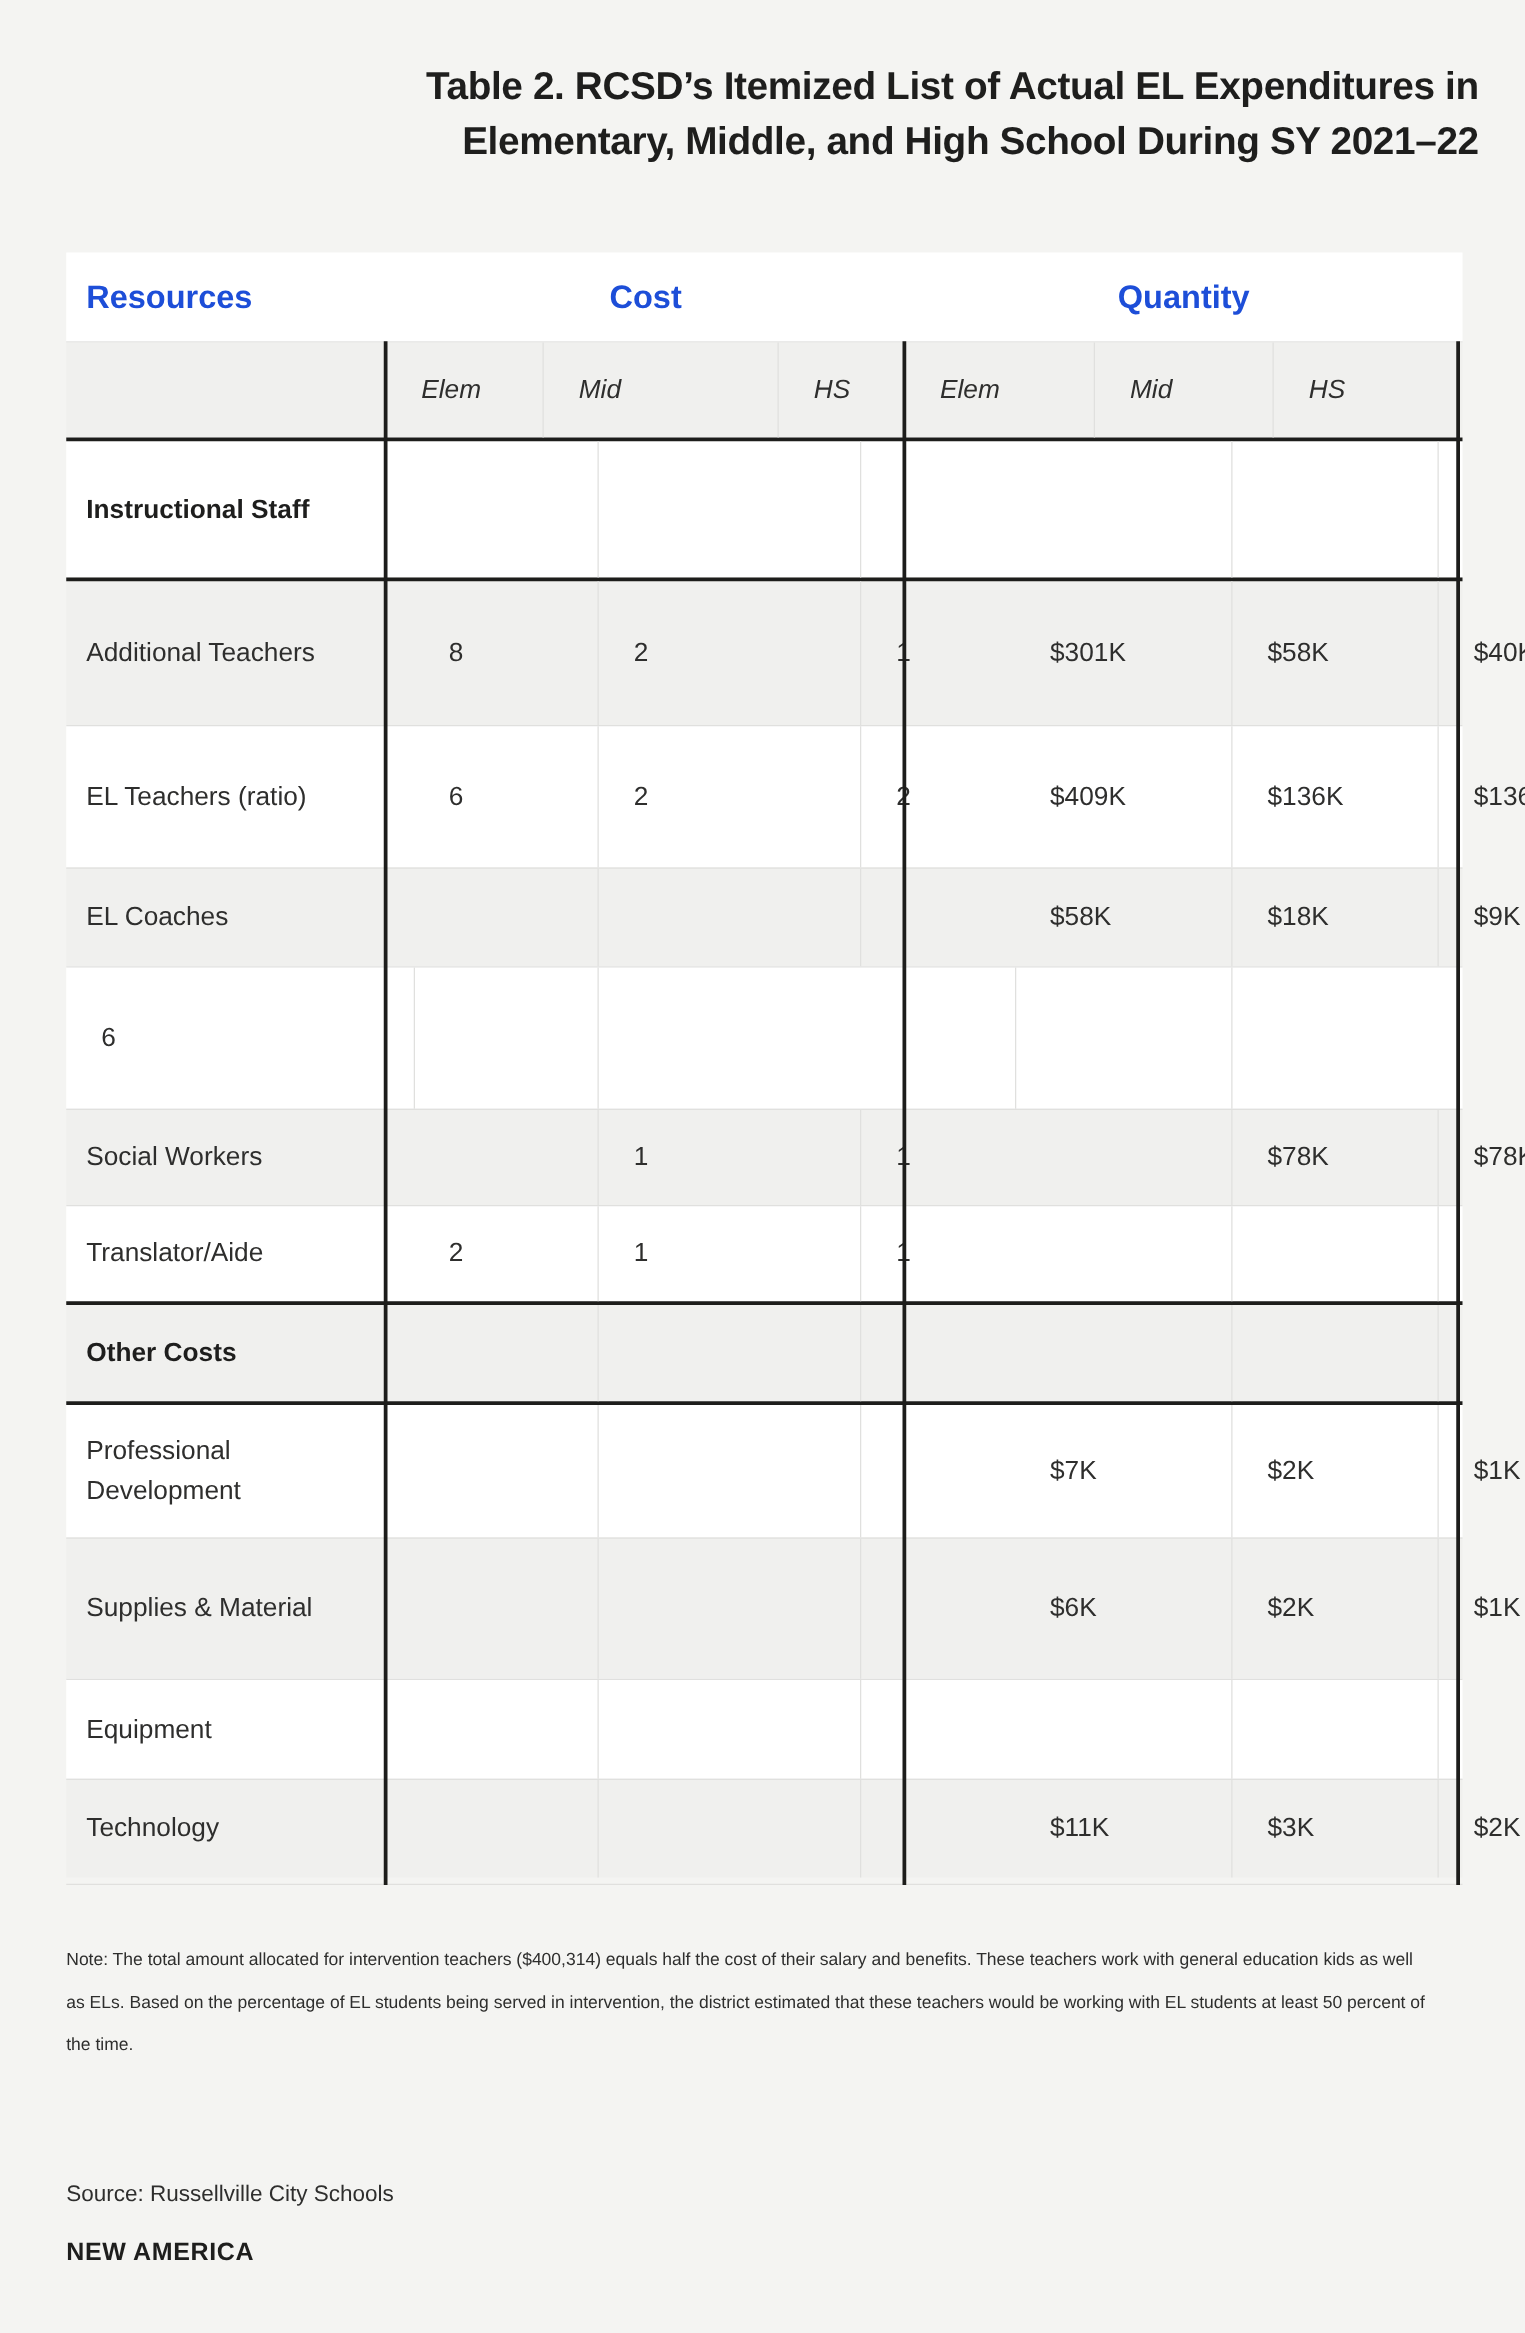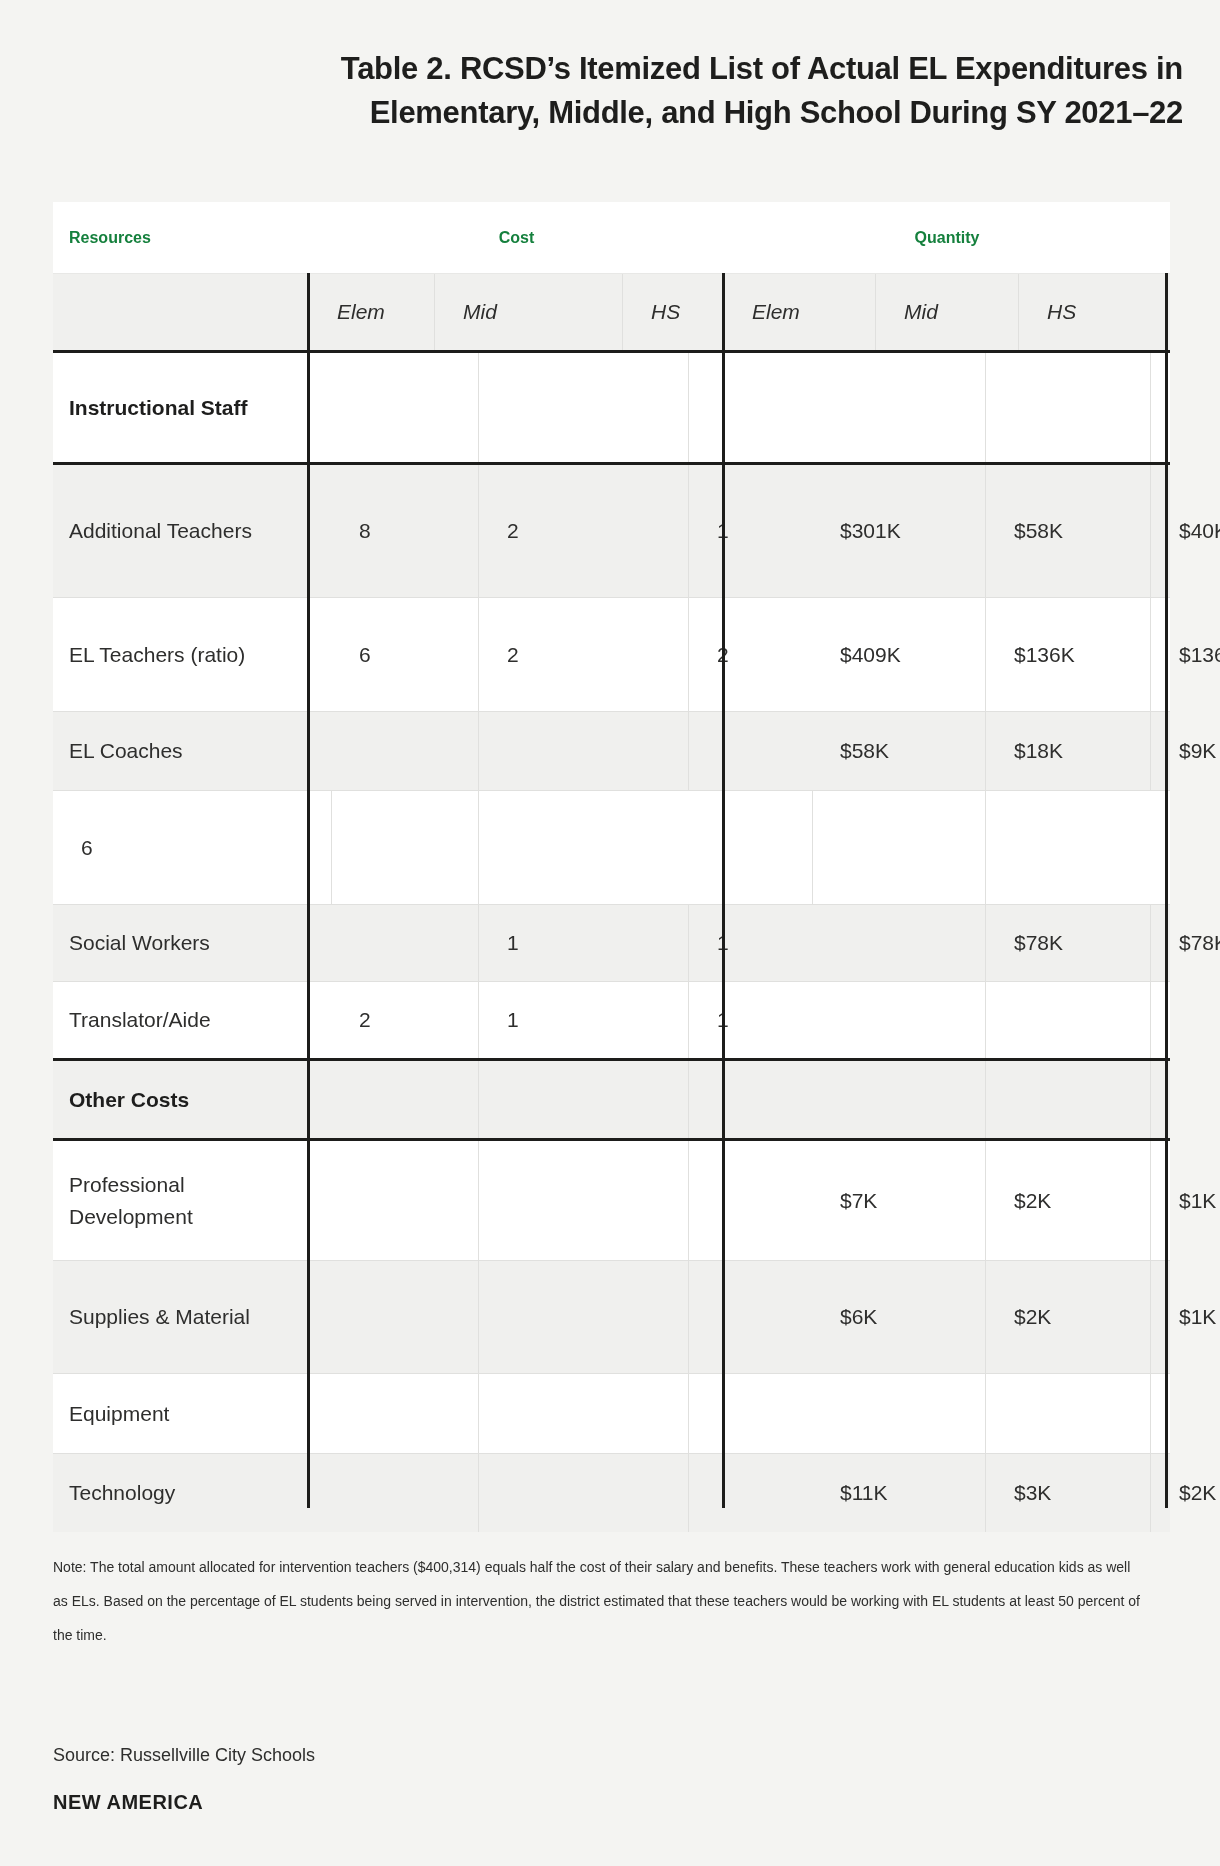--- a/index.html
+++ b/index.html
@@ -16,21 +16,21 @@
   .page{position:relative;width:1220px;height:1866px;background:var(--page-bg);overflow:hidden;}
 
   
   .title{position:absolute;left:53px;top:47px;width:1130px;
          font-size:31px;font-weight:bold;line-height:44px;color:#1e1e1d;letter-spacing:-0.3px;text-align:right;}
 
   
   .table{position:absolute;left:53px;top:202px;width:1117px;height:1306px;
          border-bottom:1px solid var(--thin);}
   .thead{display:grid;grid-template-columns:256px 415px 446px;height:71px;background:var(--white);}
-  .hcell{display:flex;align-items:center;font-weight:bold;font-size:16px;color:#15803d;}
+  .hcell{display:flex;align-items:center;font-weight:bold;font-size:26px;color:#1d4ed8;}
   .hcell.first{padding-left:16px;}
   .hcell.center{justify-content:center;}
 
   .subhead,.trow{display:grid;grid-template-columns:256px 125px 188px 102px 151px 143px 152px;}
   .subhead{height:77px;background:var(--shade);border-top:1px solid #e8e8e6;}
   .cell{display:flex;align-items:center;padding-left:28px;font-size:21px;line-height:32px;color:var(--text);}
   .cell.c0{padding-left:16px;padding-right:18px;}
   .cell.c2,.cell.c3,.cell.c5,.cell.c6{border-left:1px solid var(--thin);}
   .subhead .cell{font-style:italic;}
 
@@ -79,21 +79,21 @@
     <div id="tbody">
         <div class="trow thick-top section" style="height: 112px;">
           <div class="cell c0">Instructional Staff</div>
           <div class="cell c1"></div>
           <div class="cell c2"></div>
           <div class="cell c3"></div>
           <div class="cell c4"></div>
           <div class="cell c5"></div>
           <div class="cell c6"></div>
         </div>
-        <div class="trow shade thick-top" style="height: 135px;">
+        <div class="trow shade thick-top" style="height: 118px;">
           <div class="cell c0">Additional Teachers</div>
           <div class="cell c1">8</div>
           <div class="cell c2">2</div>
           <div class="cell c3">1</div>
           <div class="cell c4">$301K</div>
           <div class="cell c5">$58K</div>
           <div class="cell c6">$40K</div>
         </div>
         <div class="trow" style="height: 114px;">
           <div class="cell c0">EL Teachers (ratio)</div>
@@ -141,21 +141,21 @@
         </div>
         <div class="trow shade thick-top section" style="height: 80px;">
           <div class="cell c0">Other Costs</div>
           <div class="cell c1"></div>
           <div class="cell c2"></div>
           <div class="cell c3"></div>
           <div class="cell c4"></div>
           <div class="cell c5"></div>
           <div class="cell c6"></div>
         </div>
-        <div class="trow thick-top" style="height: 122px;">
+        <div class="trow thick-top" style="height: 109px;">
           <div class="cell c0">Professional Development</div>
           <div class="cell c1"></div>
           <div class="cell c2"></div>
           <div class="cell c3"></div>
           <div class="cell c4">$7K</div>
           <div class="cell c5">$2K</div>
           <div class="cell c6">$1K</div>
         </div>
         <div class="trow shade" style="height: 113px;">
           <div class="cell c0">Supplies &amp; Material</div>

